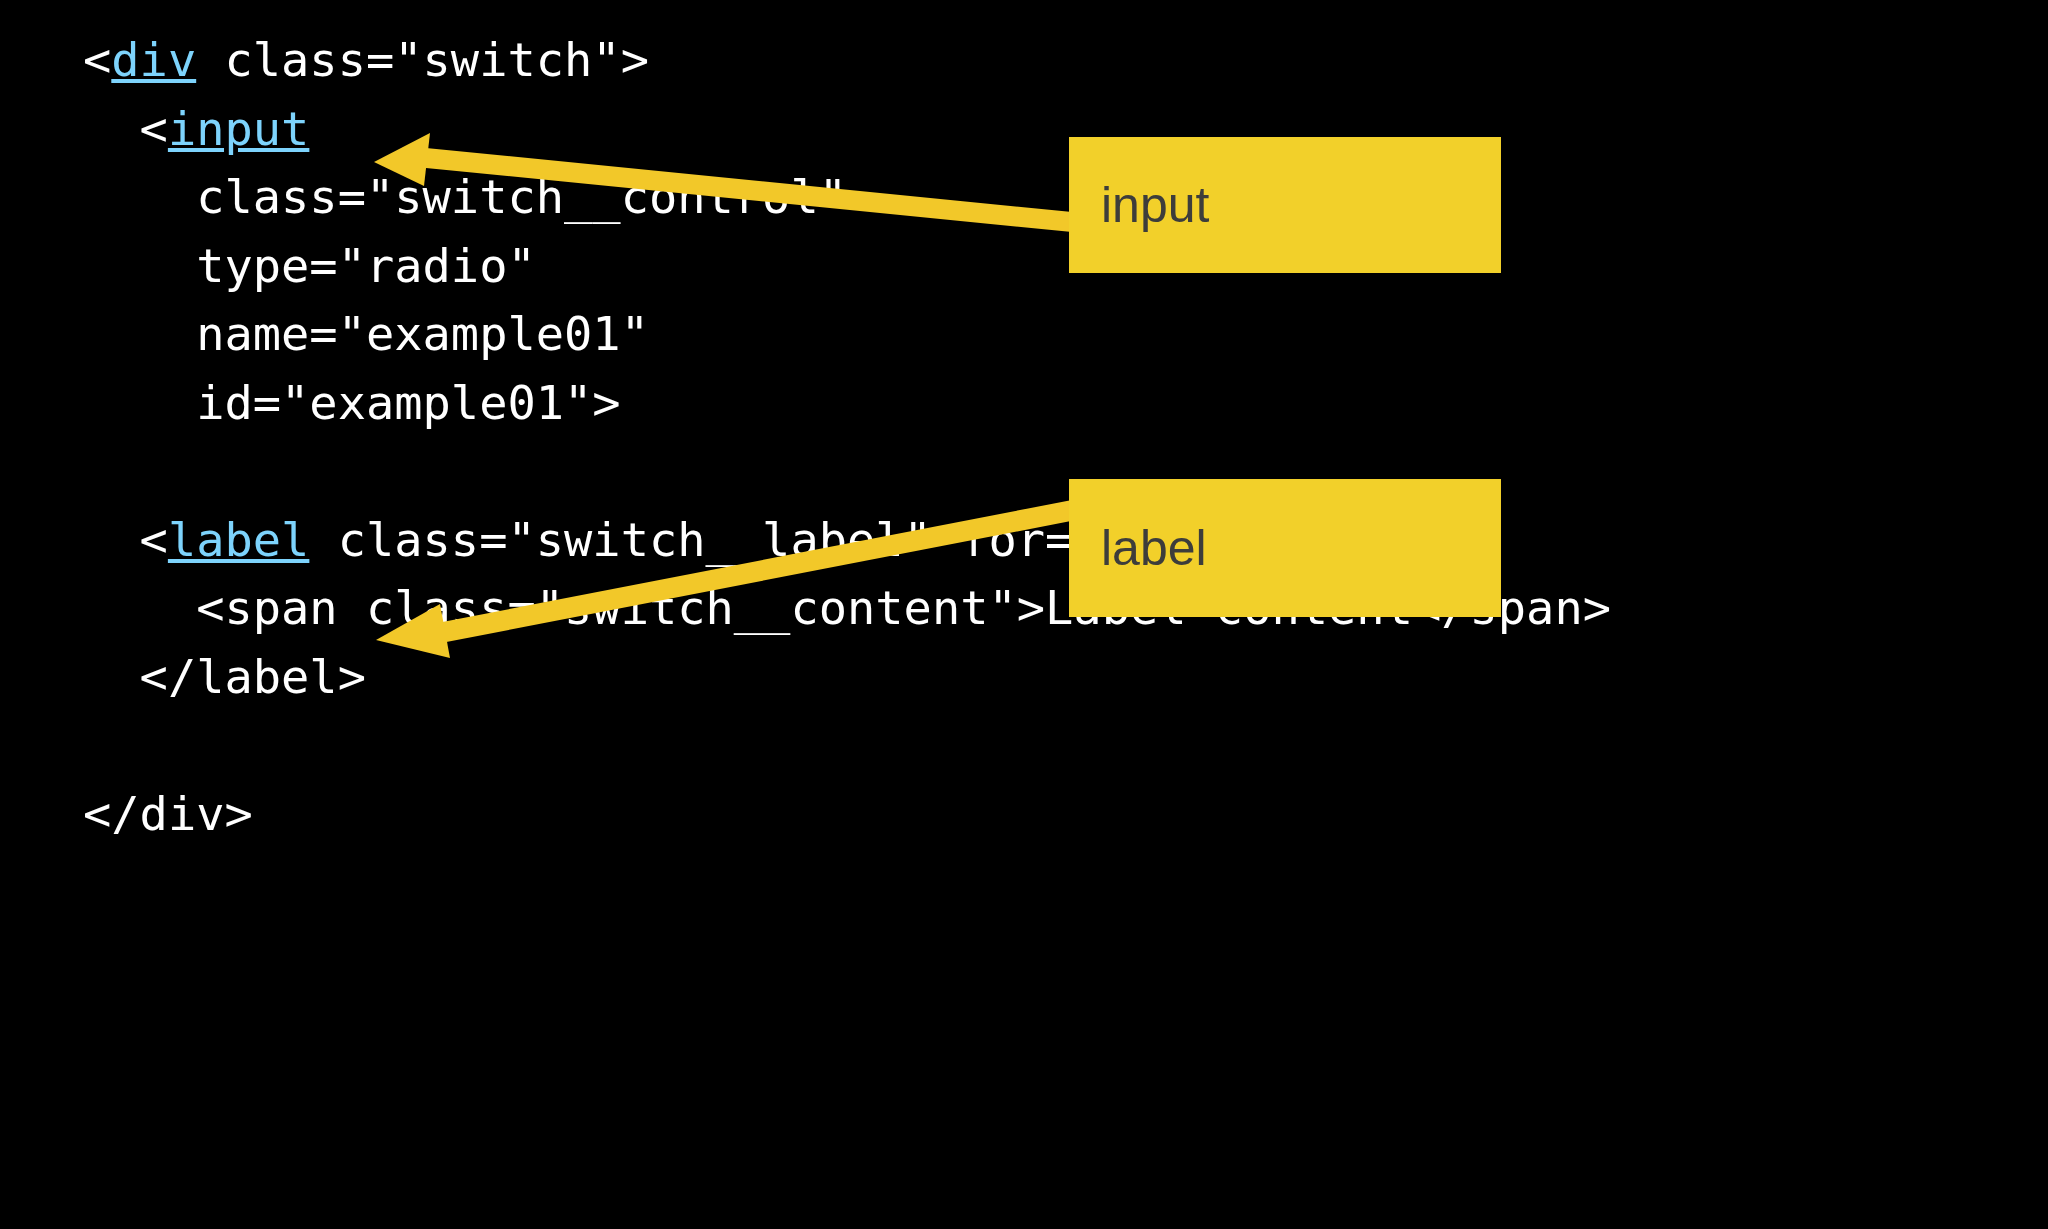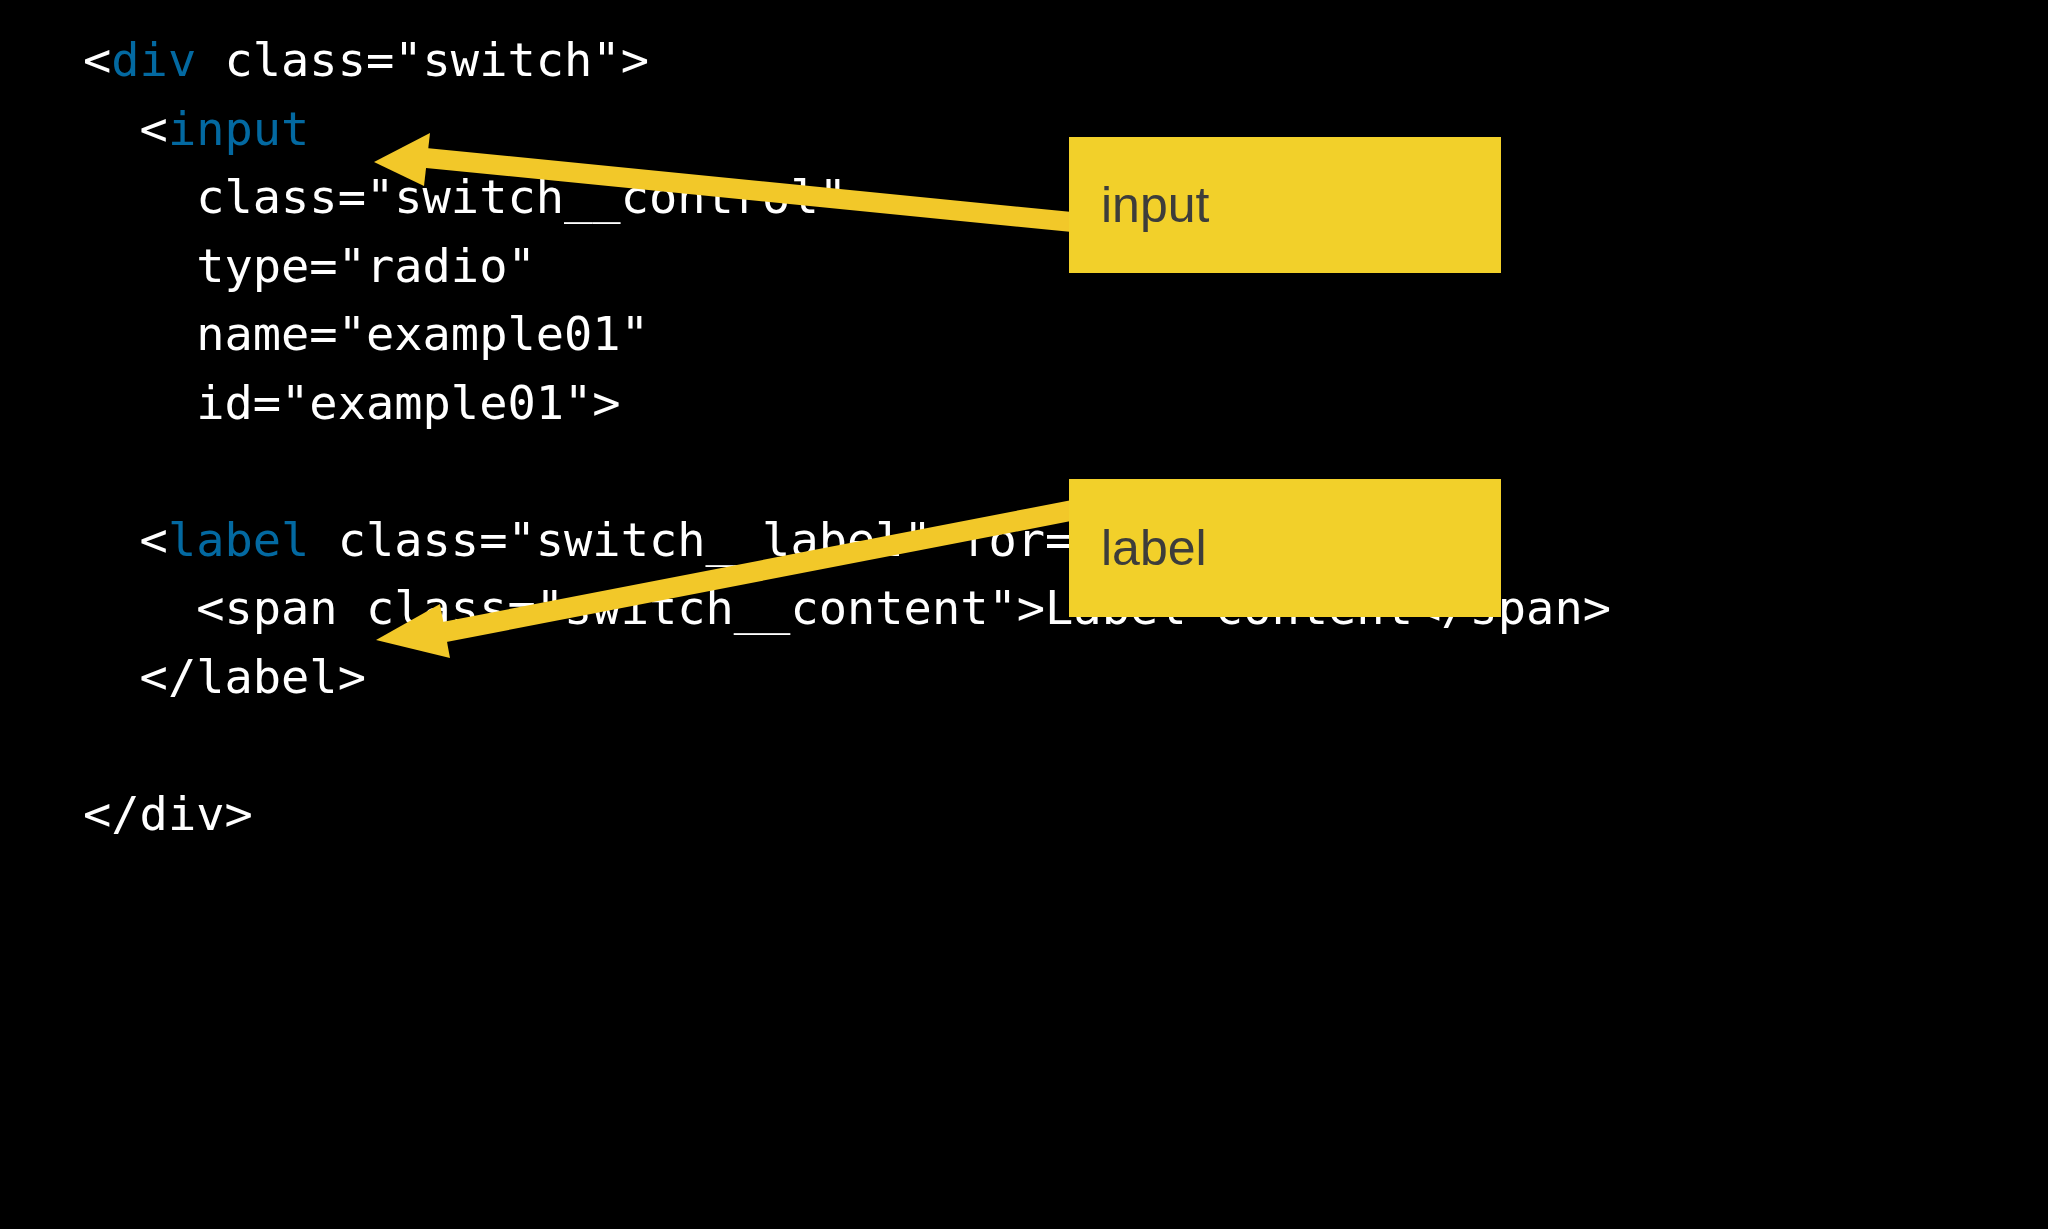--- a/index.html
+++ b/index.html
@@ -22,21 +22,21 @@
     font-family:"DejaVu Sans Mono","Liberation Mono",monospace;
     font-size:47px;
     line-height:68.5px;
     color:#ffffff;
     white-space:pre;
     letter-spacing:0px;
     -webkit-font-smoothing:antialiased;
   }
   #code .ln { display:block; height:68.5px; white-space:pre; }
   #code .ln.blank { color:transparent; }
-  .tag { color:#0369a1; }
+  .tag { color:#7dd3fc;text-decoration:underline; }
 
   
   .callout {
     position:absolute;
     background:#f2d02a;
     display:flex;
     align-items:center;
     padding-left:32px;
   }
   .callout .ctext {

